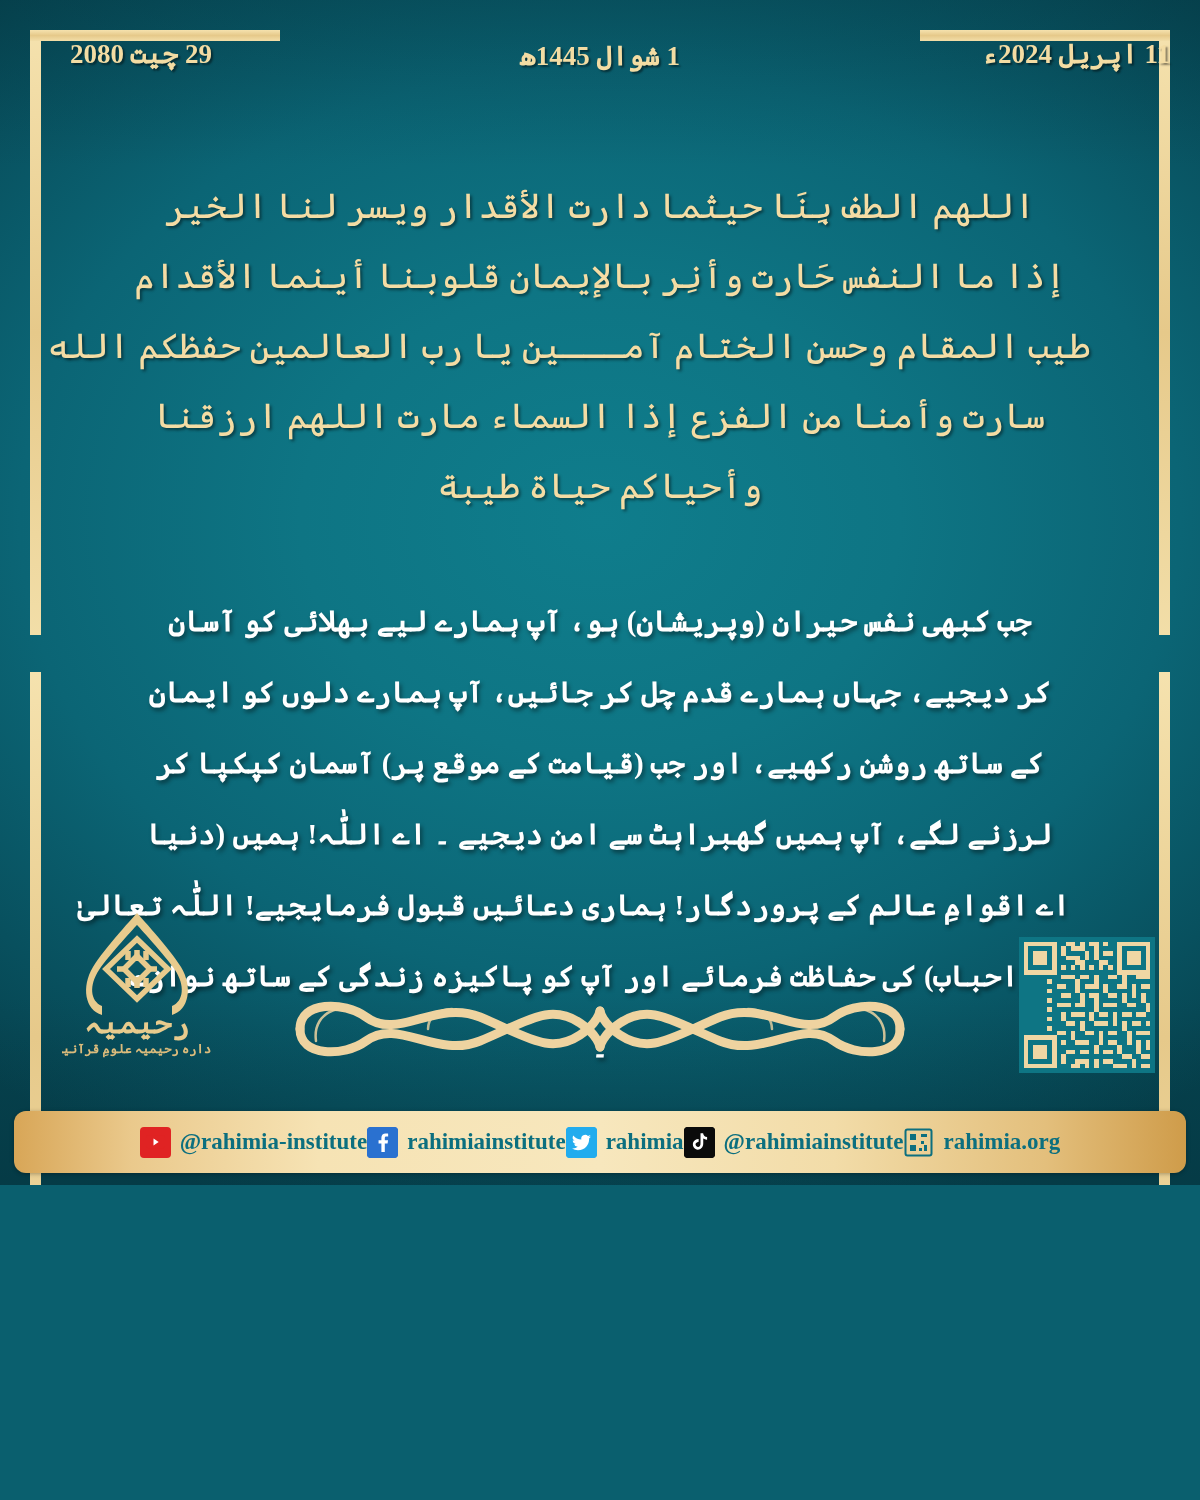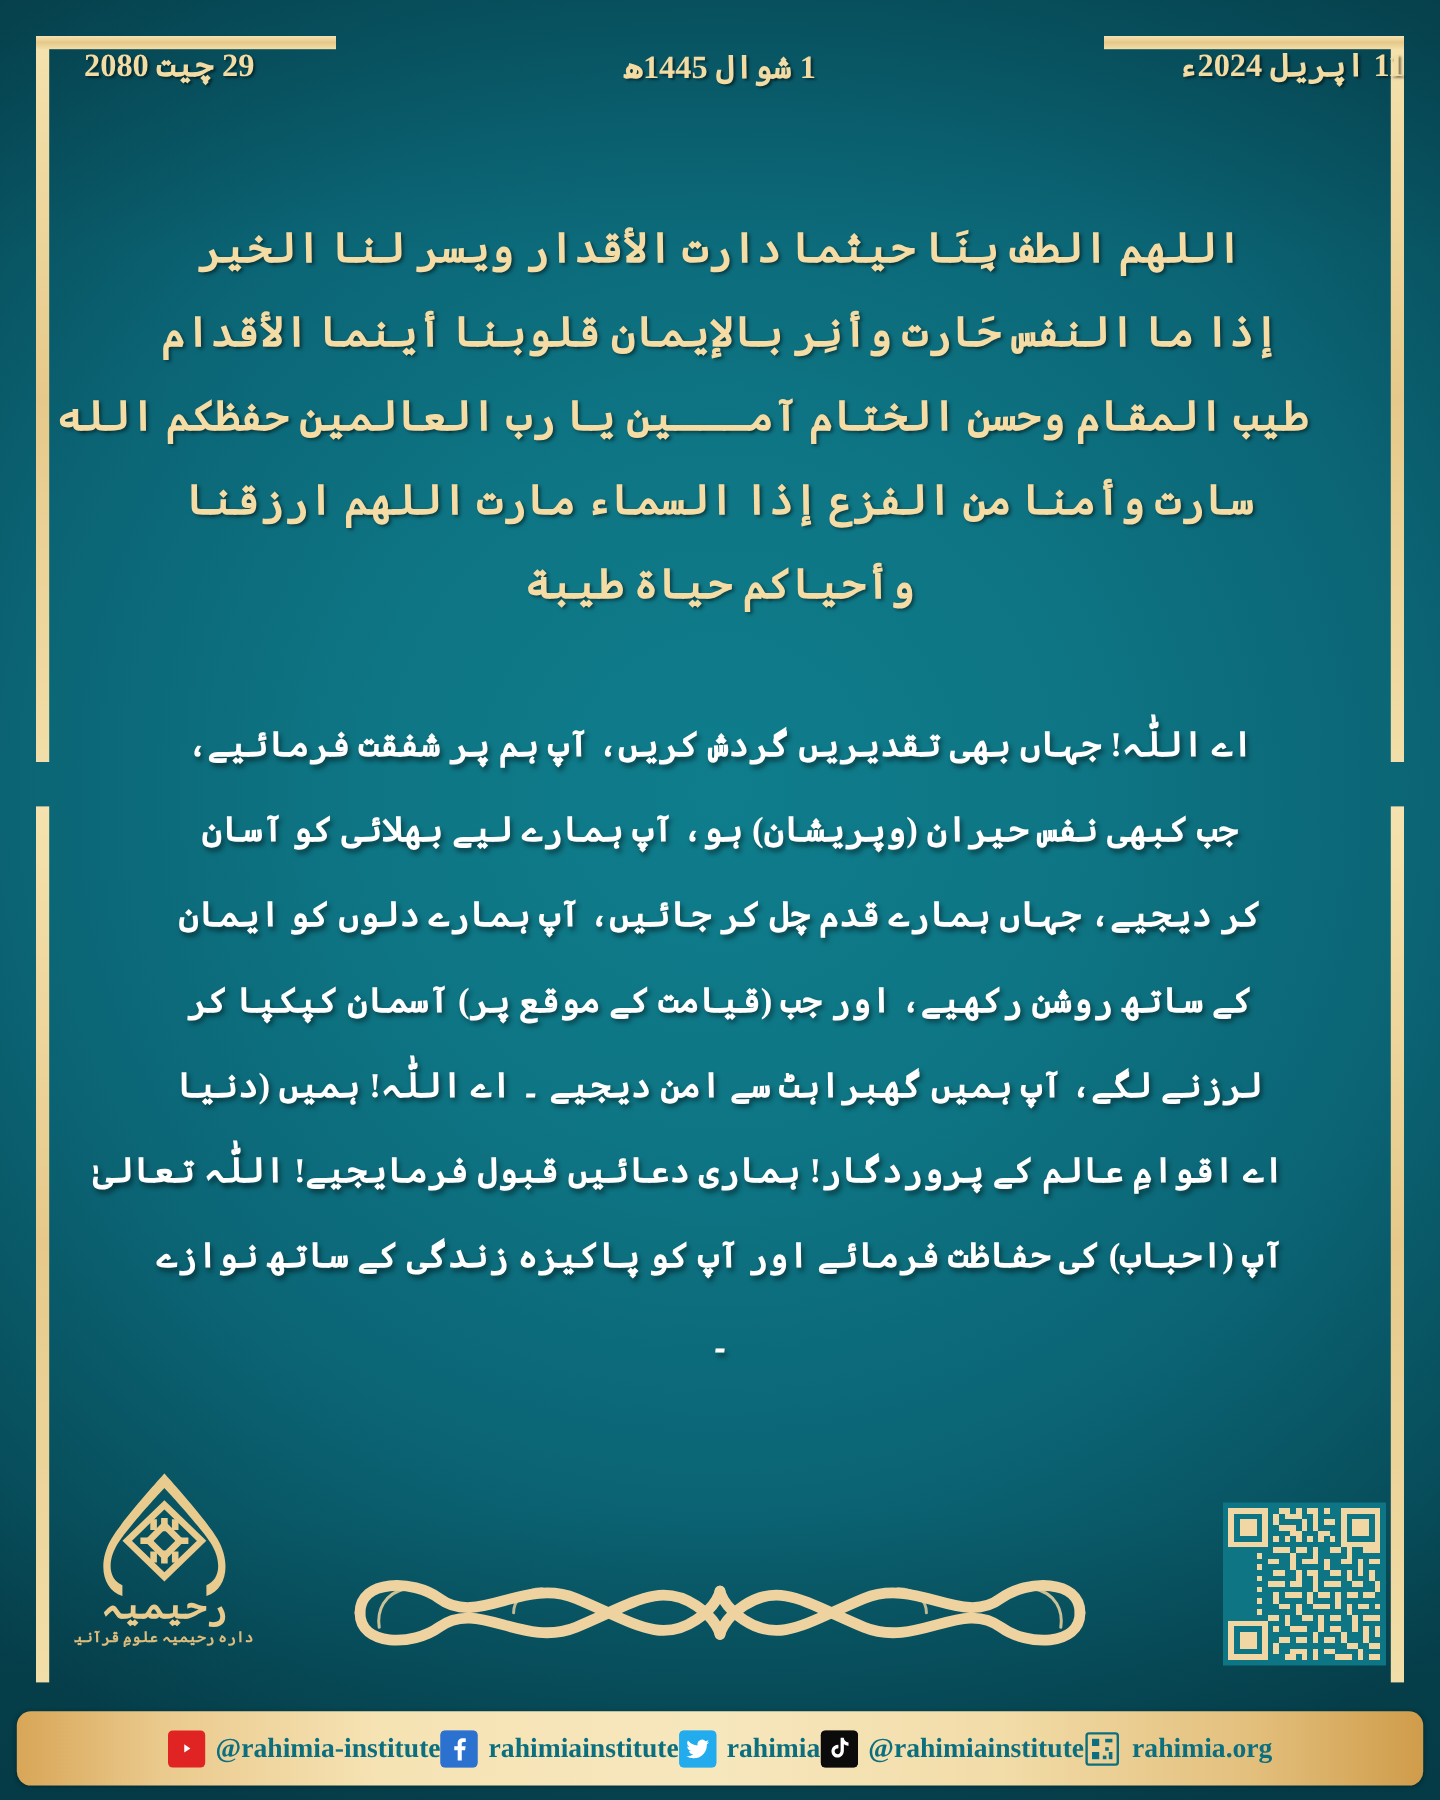--- a/index.html
+++ b/index.html
@@ -3,21 +3,21 @@
 <meta charset="utf-8">
 <title>Dua Poster</title>
 <style>
   html, body {
     margin: 0; padding: 0;
     background: #0a5f6e;
   }
   #poster {
     position: relative;
     width: 1200px;
-    height: 1500px;
+    height: 1185px;
     overflow: hidden;
     background:
       radial-gradient(ellipse 78% 62% at 50% 44%, #0f7d8c 0%, #0e7584 32%, #0b6575 62%, #08505e 85%, #06424e 100%);
     font-family: "Liberation Sans", sans-serif;
   }
 
   
   .frame-bar {
     position: absolute;
     background: linear-gradient(180deg, #f5e2ae 0%, #e6c98a 50%, #f2dea8 100%);
@@ -71,21 +71,21 @@
     position: absolute;
     top: 172px; left: 110px; right: 110px;
     text-align: center;
     direction: rtl;
     z-index: 5;
   }
   .arabic-line {
     color: #f4dca4;
     font-family: "Liberation Serif", serif;
     font-size: 35px;
-    font-weight: bold;
+    font-weight: normal;
     line-height: 70px;
     text-shadow: 2px 2px 3px rgba(0,0,0,.45);
     white-space: nowrap;
   }
 
   
   .urdu-block {
     position: absolute;
     top: 586px; left: 130px; right: 130px;
     text-align: center;
@@ -199,21 +199,20 @@
 
   <div class="arabic-block">
     <div class="arabic-line">اللهم الطف بِنَا حيثما دارت الأقدار ويسر لنا الخير</div>
     <div class="arabic-line">إذا ما النفس حَارت وأنِر بالإيمان قلوبنا أينما الأقدام</div>
     <div class="arabic-line">طيب المقام وحسن الختام آمـــين يا رب العالمين حفظكم الله</div>
     <div class="arabic-line">سارت وأمنا من الفزع إذا السماء مارت اللهم ارزقنا</div>
     <div class="arabic-line">وأحياكم حياة طيبة</div>
   </div>
 
   <div class="urdu-block">
-    <div class="urdu-line">اے اللّٰہ! جہاں بھی تقدیریں گردش کریں، آپ ہم پر شفقت فرمائیے،</div>
     <div class="urdu-line">جب کبھی نفس حیران (وپریشان) ہو، آپ ہمارے لیے بھلائی کو آسان</div>
     <div class="urdu-line">کر دیجیے، جہاں ہمارے قدم چل کر جائیں، آپ ہمارے دلوں کو ایمان</div>
     <div class="urdu-line">کے ساتھ روشن رکھیے، اور جب (قیامت کے موقع پر) آسمان کپکپا کر</div>
     <div class="urdu-line">لرزنے لگے، آپ ہمیں گھبراہٹ سے امن دیجیے ۔ اے اللّٰہ! ہمیں (دنیا</div>
     <div class="urdu-line">اے اقوامِ عالم کے پروردگار! ہماری دعائیں قبول فرمایجیے! اللّٰہ تعالیٰ</div>
     <div class="urdu-line">آپ (احباب) کی حفاظت فرمائے اور آپ کو پاکیزہ زندگی کے ساتھ نوازے</div>
     <div class="urdu-line tail">۔</div>
   </div>
 
   <div class="logo">

